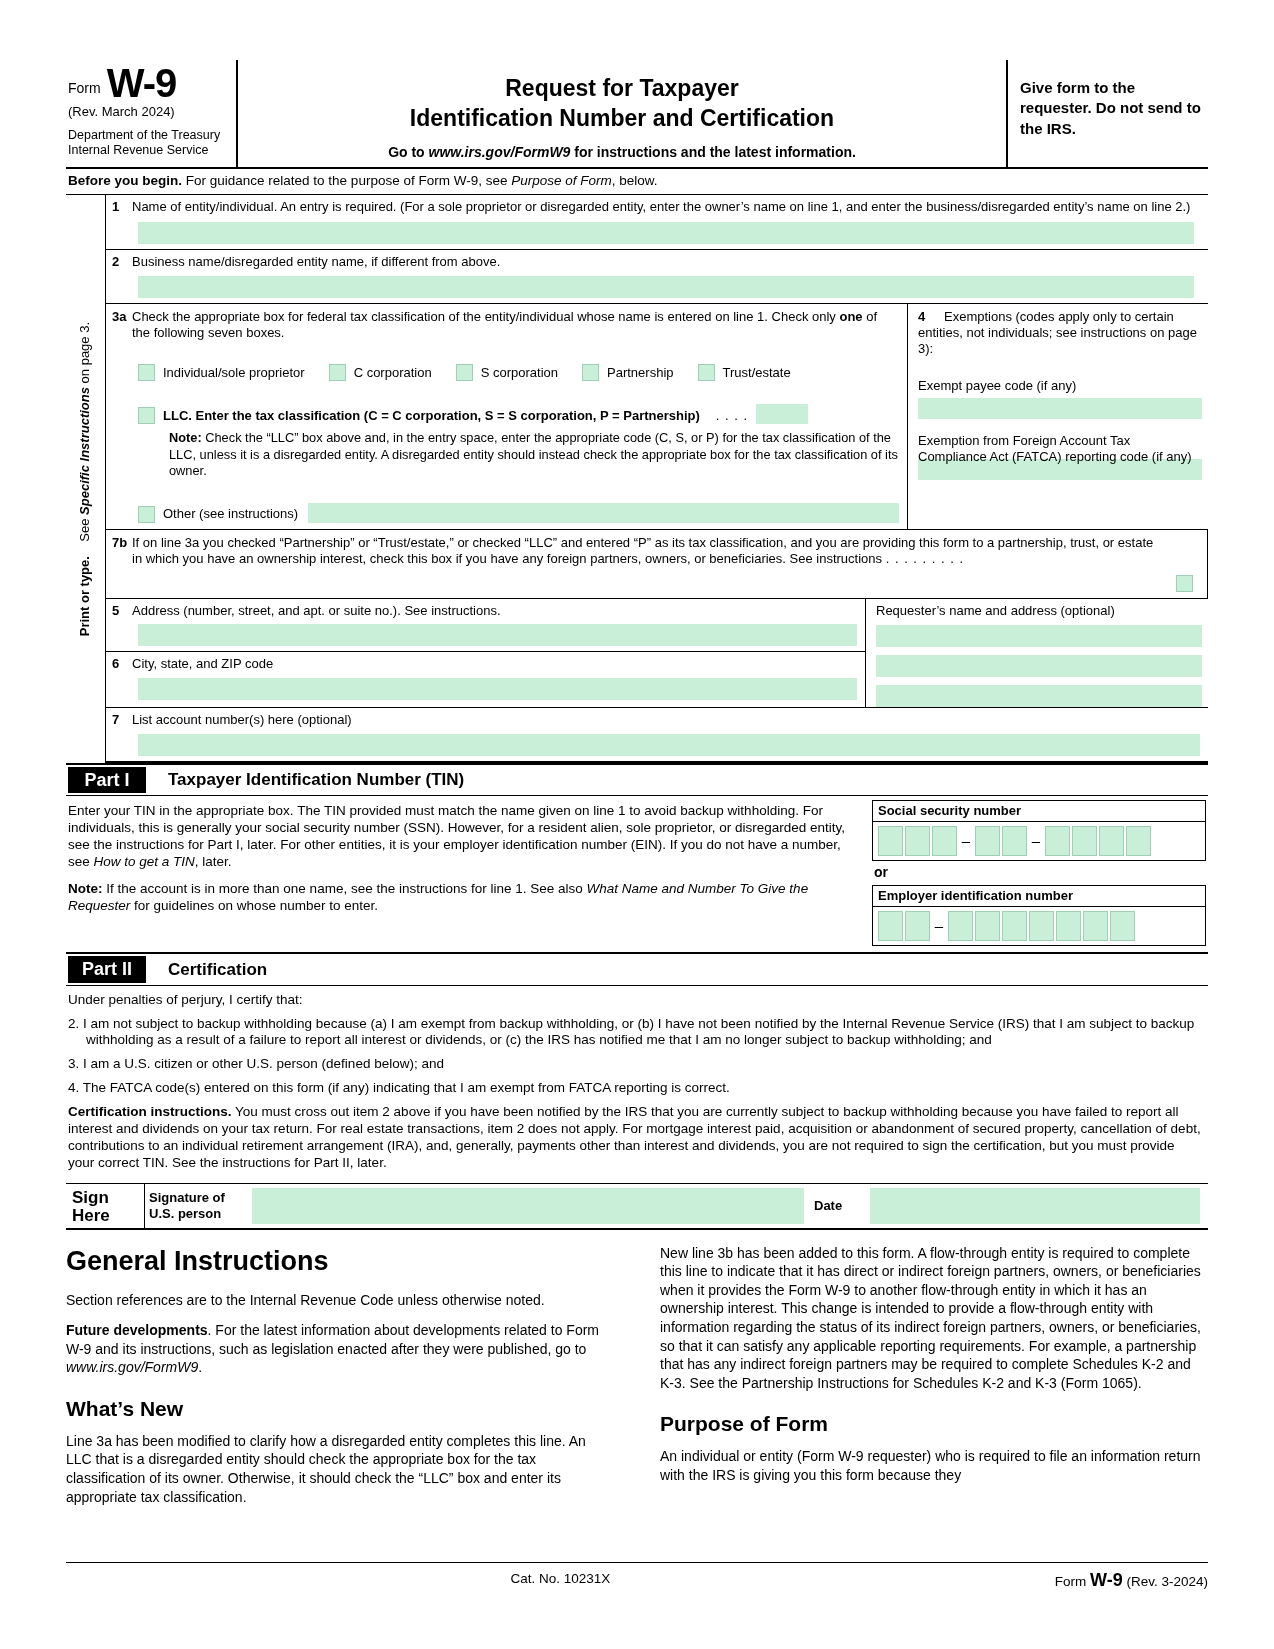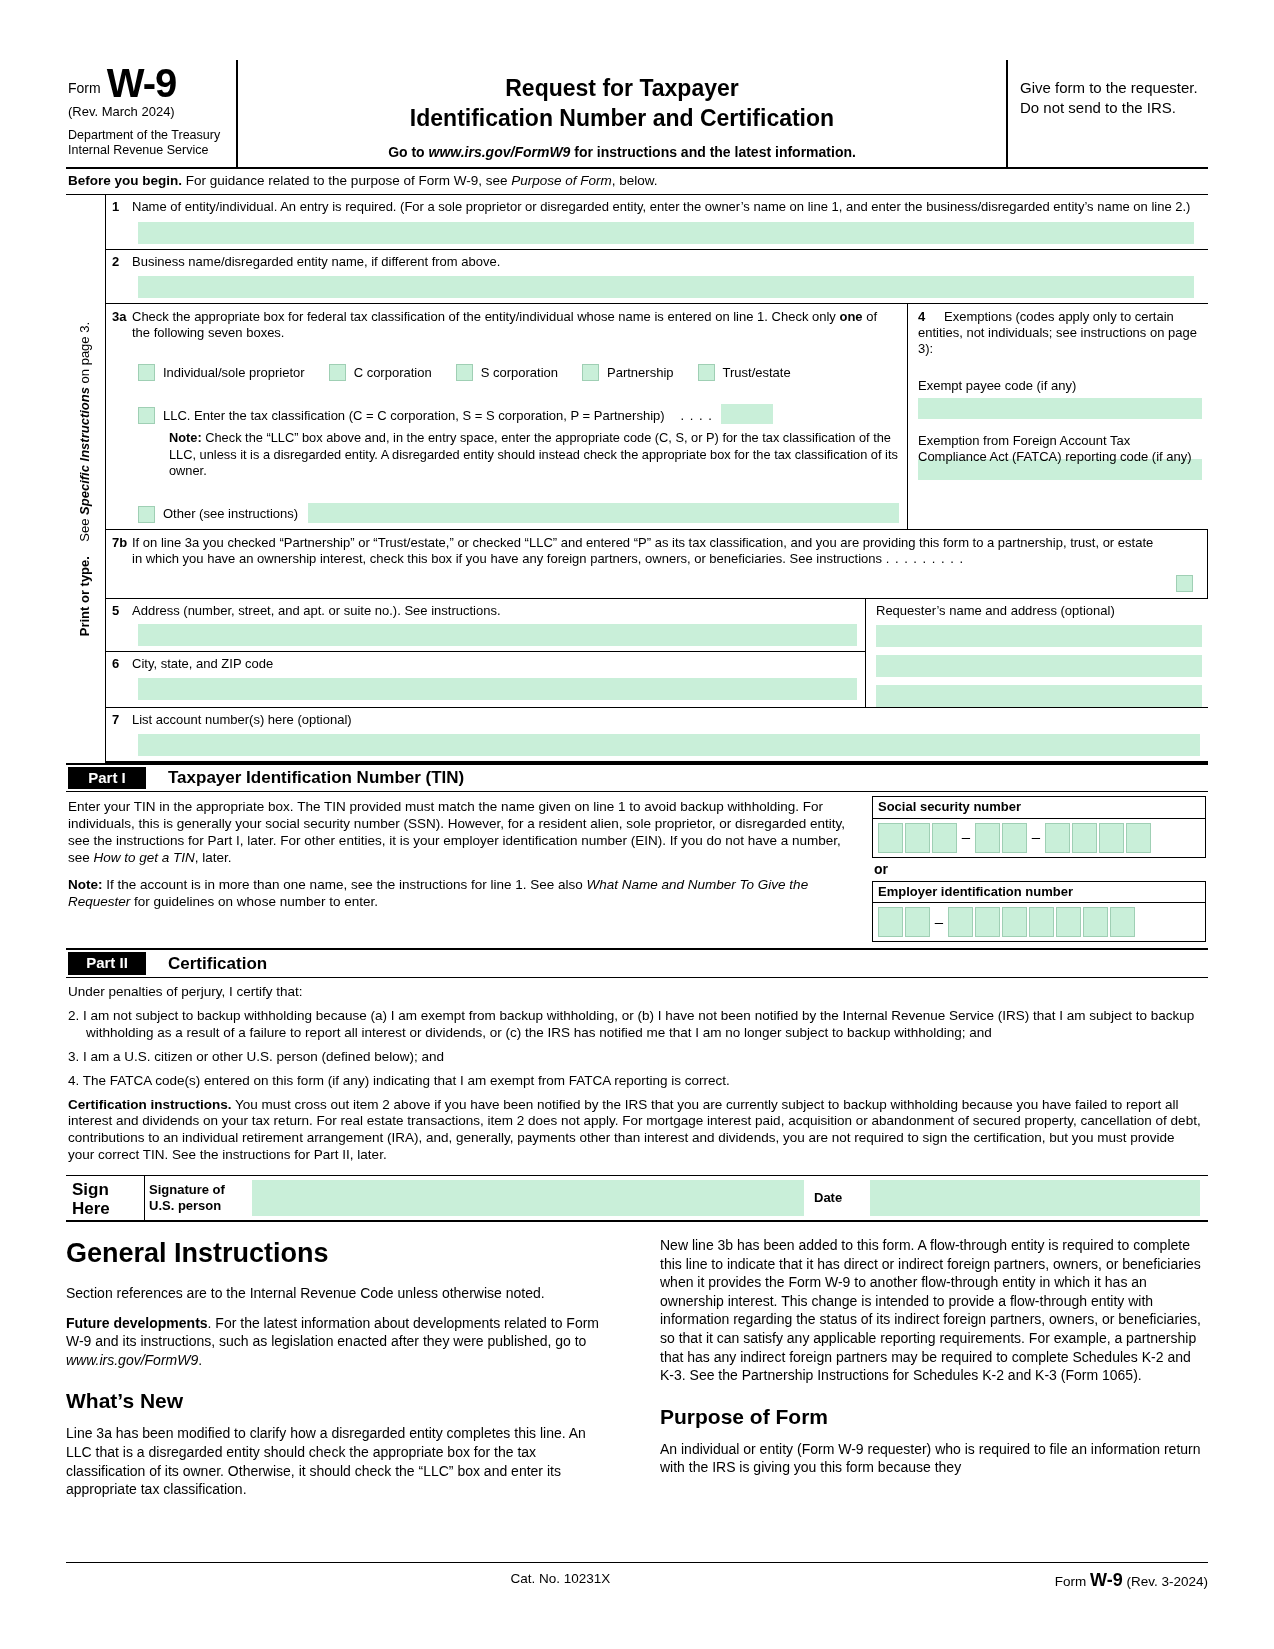--- a/index.html
+++ b/index.html
@@ -20,21 +20,21 @@
   .hdr-left { width:170px; padding:4px 6px 6px 2px; position:relative; }
   .hdr-left .formline { display:flex; align-items:flex-end; gap:6px; }
   .hdr-left .formword { font-size:14px; padding-bottom:5px; }
   .hdr-left .w9 { font-size:40px; font-weight:bold; letter-spacing:-1px; line-height:0.95; }
   .hdr-left .rev { font-size:13px; margin-top:2px; }
   .hdr-left .dept { font-size:12.5px; margin-top:8px; line-height:1.2; }
   .hdr-mid { flex:1; text-align:center; padding:14px 10px 6px; border-left:2px solid #000; border-right:2px solid #000; }
   .hdr-mid .t1 { font-size:23px; font-weight:bold; line-height:1.3; }
   .hdr-mid .t2 { font-size:14px; font-weight:bold; margin-top:10px; }
   .hdr-mid .t2 i { font-style:italic; }
-  .hdr-right { width:200px; padding:18px 6px 6px 12px; font-size:15px; font-weight:normal; line-height:1.35; }
+  .hdr-right { width:200px; padding:18px 6px 6px 12px; font-size:15px; font-weight:bold; line-height:1.35; }
 
   .before { border-bottom:1px solid #000; padding:4px 2px 4px 2px; font-size:13.5px; }
   .before b { font-weight:bold; }
   .before i { font-style:italic; }
 
   
   .bodyframe { display:flex; border-bottom:2px solid #000; }
   .sidebar { width:40px; border-right:1px solid #000; position:relative; }
   .sidebar .vert {
     position:absolute; left:0; top:0; width:100%; height:100%;
@@ -88,21 +88,21 @@
   .reqbar { height:22px; background:#c9efd9; margin-top:6px; }
   .reqbar2 { height:22px; background:#c9efd9; margin-top:8px; }
   .reqbar3 { height:22px; background:#c9efd9; margin-top:8px; }
 
   .row7 { padding:4px 0 5px 0; border-bottom:2px solid #000; }
   .row7 .bar { height:22px; background:#c9efd9; margin:5px 8px 0 32px; }
 
   
   .partbar { display:flex; align-items:center; border-bottom:1px solid #000; }
   .partlbl {
-    background:#000; color:#fff; font-weight:bold; font-size:15px;
+    background:#000; color:#fff; font-weight:bold; font-size:18px;
     padding:2px 10px; margin:2px 0 2px 2px; min-width:78px; text-align:center;
   }
   .parttitle { font-weight:bold; font-size:17px; margin-left:22px; }
 
   .p1 { display:flex; border-bottom:2px solid #000; }
   .p1left { flex:1; padding:7px 10px 8px 2px; font-size:13.5px; }
   .p1left p { margin:0 0 10px; }
   .p1left i { font-style:italic; }
   .p1left b { font-weight:bold; }
   .p1right { width:340px; padding:4px 2px 6px 4px; }
@@ -212,21 +212,21 @@
             <span class="cb"></span>
             <span class="cbl">S corporation</span>
             <span class="cb"></span>
             <span class="cbl">Partnership</span>
             <span class="cb"></span>
             <span class="cbl">Trust/estate</span>
           </div>
 
           <div class="cbrow" style="flex-wrap:nowrap;">
             <span class="cb"></span>
-            <span class="cbl" style="margin-right:8px;">LLC. Enter the tax classification (C = C corporation, S = S corporation, P = Partnership)</span>
+            <span class="cbl" style="margin-right:8px;font-weight:bold;">LLC. Enter the tax classification (C = C corporation, S = S corporation, P = Partnership)</span>
             <span class="cbl" style="margin-right:8px;letter-spacing:1px;">.    .    .    .</span>
             <span class="llcbox"></span>
           </div>
 
           <div class="noteblk">
             <b>Note:</b><span> Check the “LLC” box above and, in the entry space, enter the appropriate code (C, S, or P) for the tax classification of the LLC, unless it is a disregarded entity. A disregarded entity should instead check the appropriate box for the tax classification of its owner.</span>
           </div>
 
           <div class="cbrow" style="flex-wrap:nowrap;">
             <span class="cb"></span>

